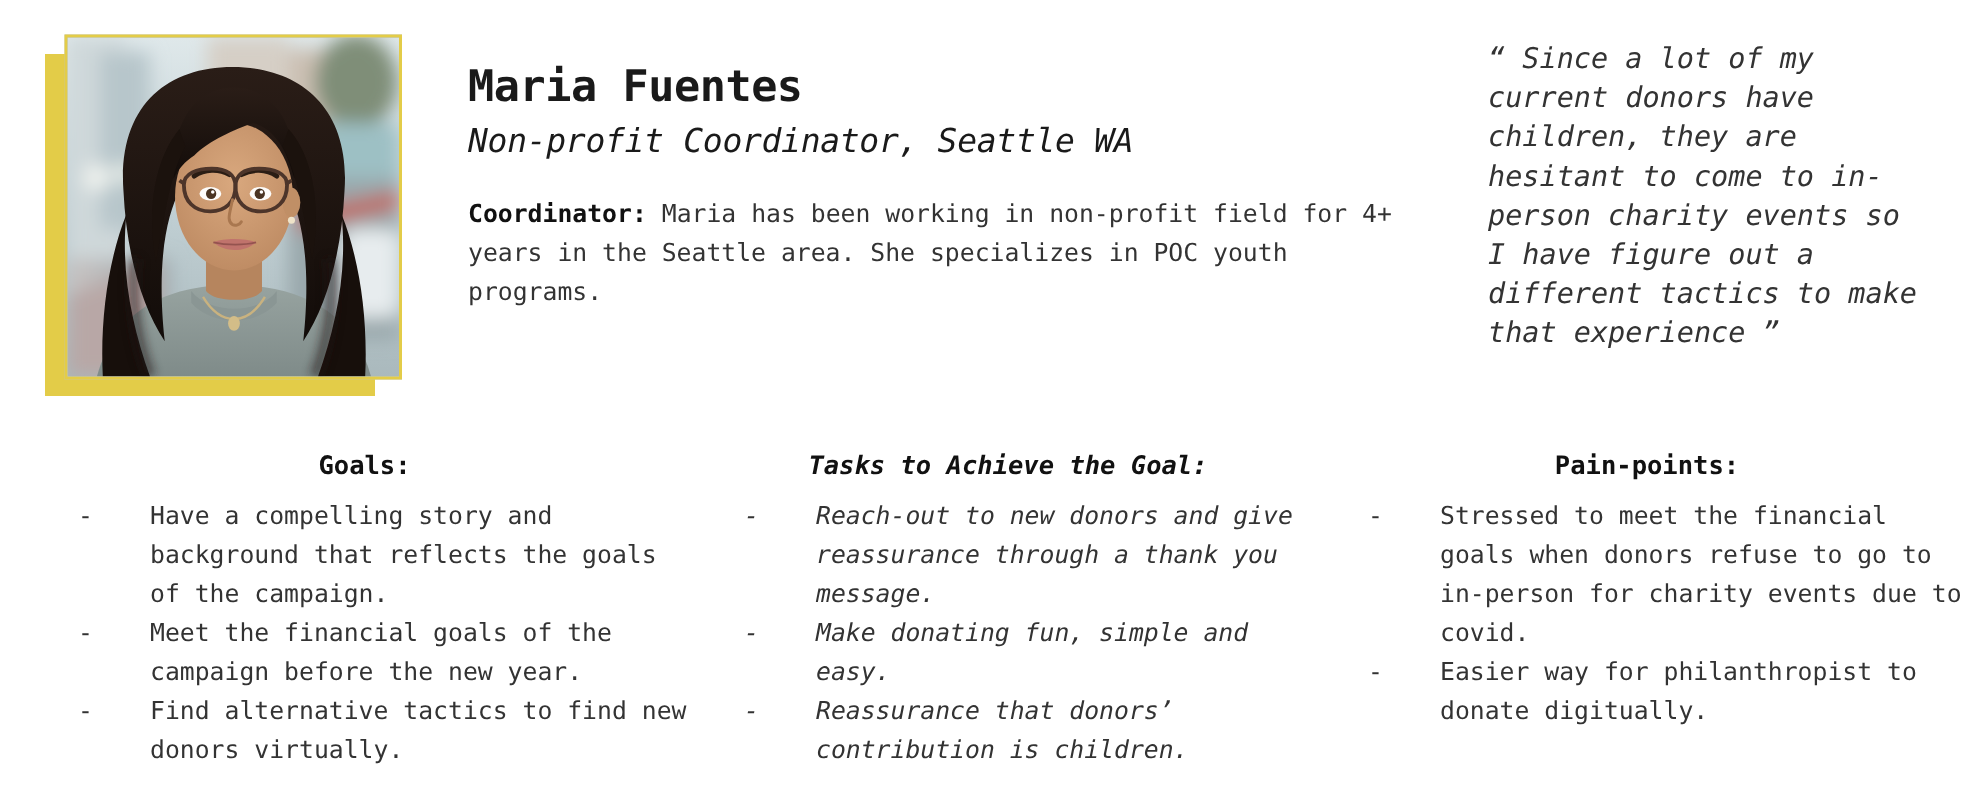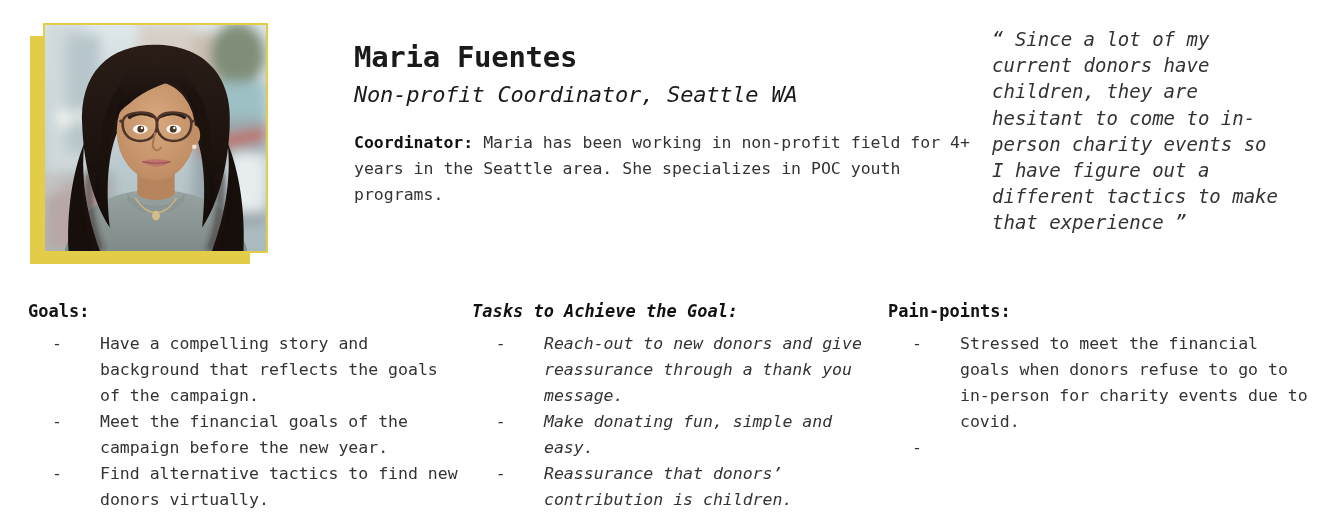--- a/index.html
+++ b/index.html
@@ -45,21 +45,20 @@
     background: #b9c6c9;
   }
   #photo-frame svg { display:block; width:100%; height:100%; }
 
   
   #persona-header {
     position: absolute;
     left: 312px;
     top: 42px;
     width: 640px;
-    margin-left: 42px;
   }
   #persona-name {
     font-size: 29px;
     font-weight: bold;
     color: #1a1a1a;
     letter-spacing: -0.3px;
     line-height: 1.1;
     margin: 0;
   }
   #persona-role {
@@ -102,20 +101,21 @@
   #col-goals      { left: 28px;  width: 430px; }
   #col-tasks      { left: 472px; width: 400px; font-style: italic; }
   #col-painpoints { left: 888px; width: 420px; }
 
   .column-title {
     font-size: 17px;
     font-weight: bold;
     color: #111111;
     margin: 0 0 10px 0;
     line-height: 20px;
+    text-align: center;
   }
   .bullet-list {
     margin: 0;
     padding: 0;
     list-style: none;
   }
   .bullet-item {
     position: relative;
     padding-left: 72px;
     font-size: 16.5px;
@@ -256,15 +256,15 @@
     <li class="bullet-item"><span class="bullet-dash">-</span><span>Reach-out to new donors and give reassurance through a thank you message.</span></li>
     <li class="bullet-item"><span class="bullet-dash">-</span><span>Make donating fun, simple and easy.</span></li>
     <li class="bullet-item"><span class="bullet-dash">-</span><span>Reassurance that donors’ contribution is children.</span></li>
   </ul>
 </div>
 
 <div class="column" id="col-painpoints">
   <div class="column-title">Pain-points:</div>
   <ul class="bullet-list">
     <li class="bullet-item"><span class="bullet-dash">-</span><span>Stressed to meet the financial goals when donors refuse to go to in-person for charity events due to covid.</span></li>
-    <li class="bullet-item"><span class="bullet-dash">-</span></li>
+    <li class="bullet-item"><span class="bullet-dash">-</span><span>Easier way for philanthropist to donate digitually.</span></li>
   </ul>
 </div>
 
 </body></html>

